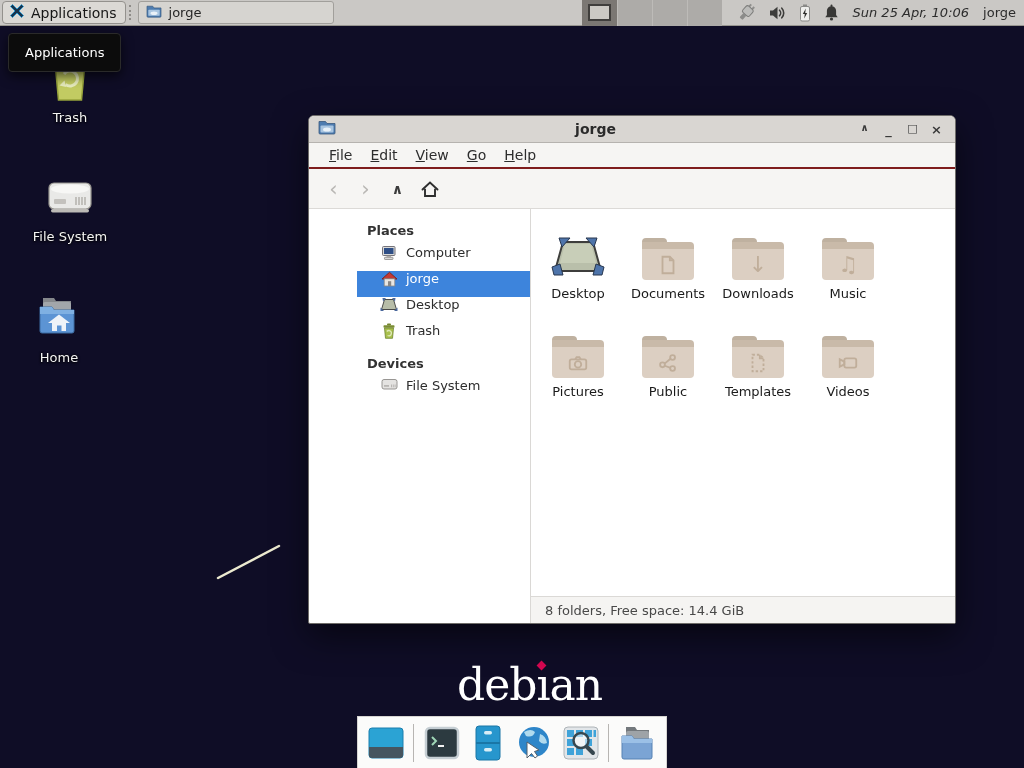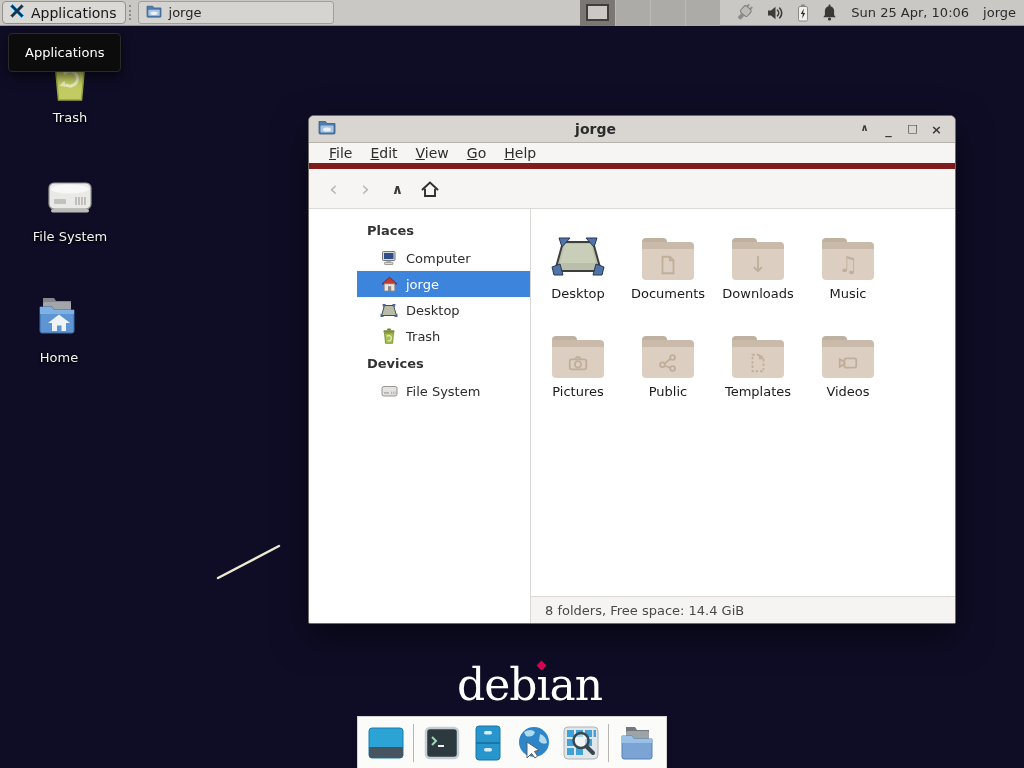--- a/index.html
+++ b/index.html
@@ -17,21 +17,21 @@
     background:#d6d4d0; border:1px solid #a19f9b; border-radius:3px; font-size:13px; color:#262626; }
   .panel-right { margin-left:auto; display:flex; align-items:center; gap:13px; padding-right:6px; }
   .switcher { display:flex; height:26px; margin-right:2px; }
   .ws { width:35px; height:26px; background:#adaba8; border-left:1px solid #bdbbb8; position:relative; }
   .ws:first-child { border-left:none; }
   .ws.active { background:#7b7773; }
   .ws.active .mini { position:absolute; left:6px; top:4px; width:23px; height:17px;
     background:#ccc9c4; border:2px solid #403e3c; }
   .tray { display:flex; align-items:center; gap:11px; }
   .tray-icon { display:flex; align-items:center; }
-  .clock { font-size:13px; color:#2c2c2c; white-space:nowrap; }
+  .clock { font-size:13px; color:#2c2c2c; white-space:nowrap;font-style:italic; }
   .user-label { font-size:13px; color:#2c2c2c; margin:0 2px 0 1px; }
 
   
   .tooltip { position:absolute; left:8px; top:33px; z-index:60; background:#0c0c0c; color:#fff;
     font-size:13px; padding:11px 16px; border-radius:4px; border:1px solid #2a2a2a;
     box-shadow:0 4px 12px rgba(0,0,0,.65); }
 
   
   .dicon { position:absolute; width:94px; display:flex; flex-direction:column; align-items:center;
     gap:5px; z-index:5; }
@@ -50,39 +50,39 @@
     border:1px solid #6e6c69; border-radius:6px 6px 2px 2px; z-index:40; display:flex;
     flex-direction:column; box-shadow:0 12px 34px rgba(0,0,0,.55); }
   .titlebar { height:27px; flex:none; background:#d9d6d2; border-bottom:1px solid #b6b3af;
     border-radius:5px 5px 0 0; display:flex; align-items:center; padding:0 9px; gap:6px; }
   .title { flex:1; text-align:center; font-size:14px; font-weight:bold; color:#2b2b2b; }
   .controls { display:flex; gap:5px; }
   .ctrl { width:19px; text-align:center; font-size:13px; font-weight:bold; color:#3a3a3a; cursor:default; }
   .ctrl.shade { font-size:10px; }
   .ctrl.maxi { font-size:11px; }
 
-  .menubar { height:26px; flex:none; background:#f6f5f3; border-bottom:6px solid #7f1d1d;
+  .menubar { height:26px; flex:none; background:#f6f5f3; border-bottom:2px solid #7f1d1d;
     display:flex; align-items:center; padding-left:11px; }
   .menu-item { padding:2px 9px; font-size:14px; color:#2d2d2d; }
 
   .toolbar { height:40px; flex:none; background:#f6f5f3; border-bottom:1px solid #dcdad7;
     display:flex; align-items:center; padding:0 11px; gap:5px; }
   .tbtn { width:27px; height:26px; display:flex; align-items:center; justify-content:center;
     font-size:21px; color:#3c3c3c; }
   .tbtn.disabled { color:#b9b7b4; }
   .tbtn.up { font-size:14px; font-weight:bold; }
   .pathbar { flex:1; height:29px; margin-left:6px; background:#fff; border:1px solid #c2bfbb;
     border-radius:4px; display:flex; align-items:center; padding:0 9px; gap:7px; }
   .pathtext { flex:1; font-size:14px; color:#2a2a2a; }
   .reload { font-size:16px; color:#4c4c4c; }
 
   .winbody { flex:1; display:flex; min-height:0;margin-left:48px; }
   .sidebar { width:174px; flex:none; background:#fff; border-right:1px solid #dad8d5; padding-top:7px; }
   .sb-header { font-size:13px; font-weight:bold; color:#333; padding:7px 10px 7px 10px; }
-  .sb-item { height:26px; display:flex; align-items:center; gap:8px; padding-left:23px;
+  .sb-item { height:26px; display:flex; gap:8px; padding-left:23px;
     font-size:13px; color:#2d2d2d; }
   .sb-item.selected { background:#3d84dc; color:#fff; }
   .sb-ic { width:18px; display:flex; justify-content:center; }
 
   .maincol { flex:1; display:flex; flex-direction:column; min-width:0; }
   .files { flex:1; background:#fff; padding:19px 0 0 2px; display:flex; flex-wrap:wrap;
     align-content:flex-start; }
   .tile { width:90px; display:flex; flex-direction:column; align-items:center; margin-bottom:25px; }
   .tile-icon { height:52px; display:flex; align-items:flex-end; justify-content:center; }
   .tile-label { font-size:13px; color:#1b1b1b; margin-top:6px; }

